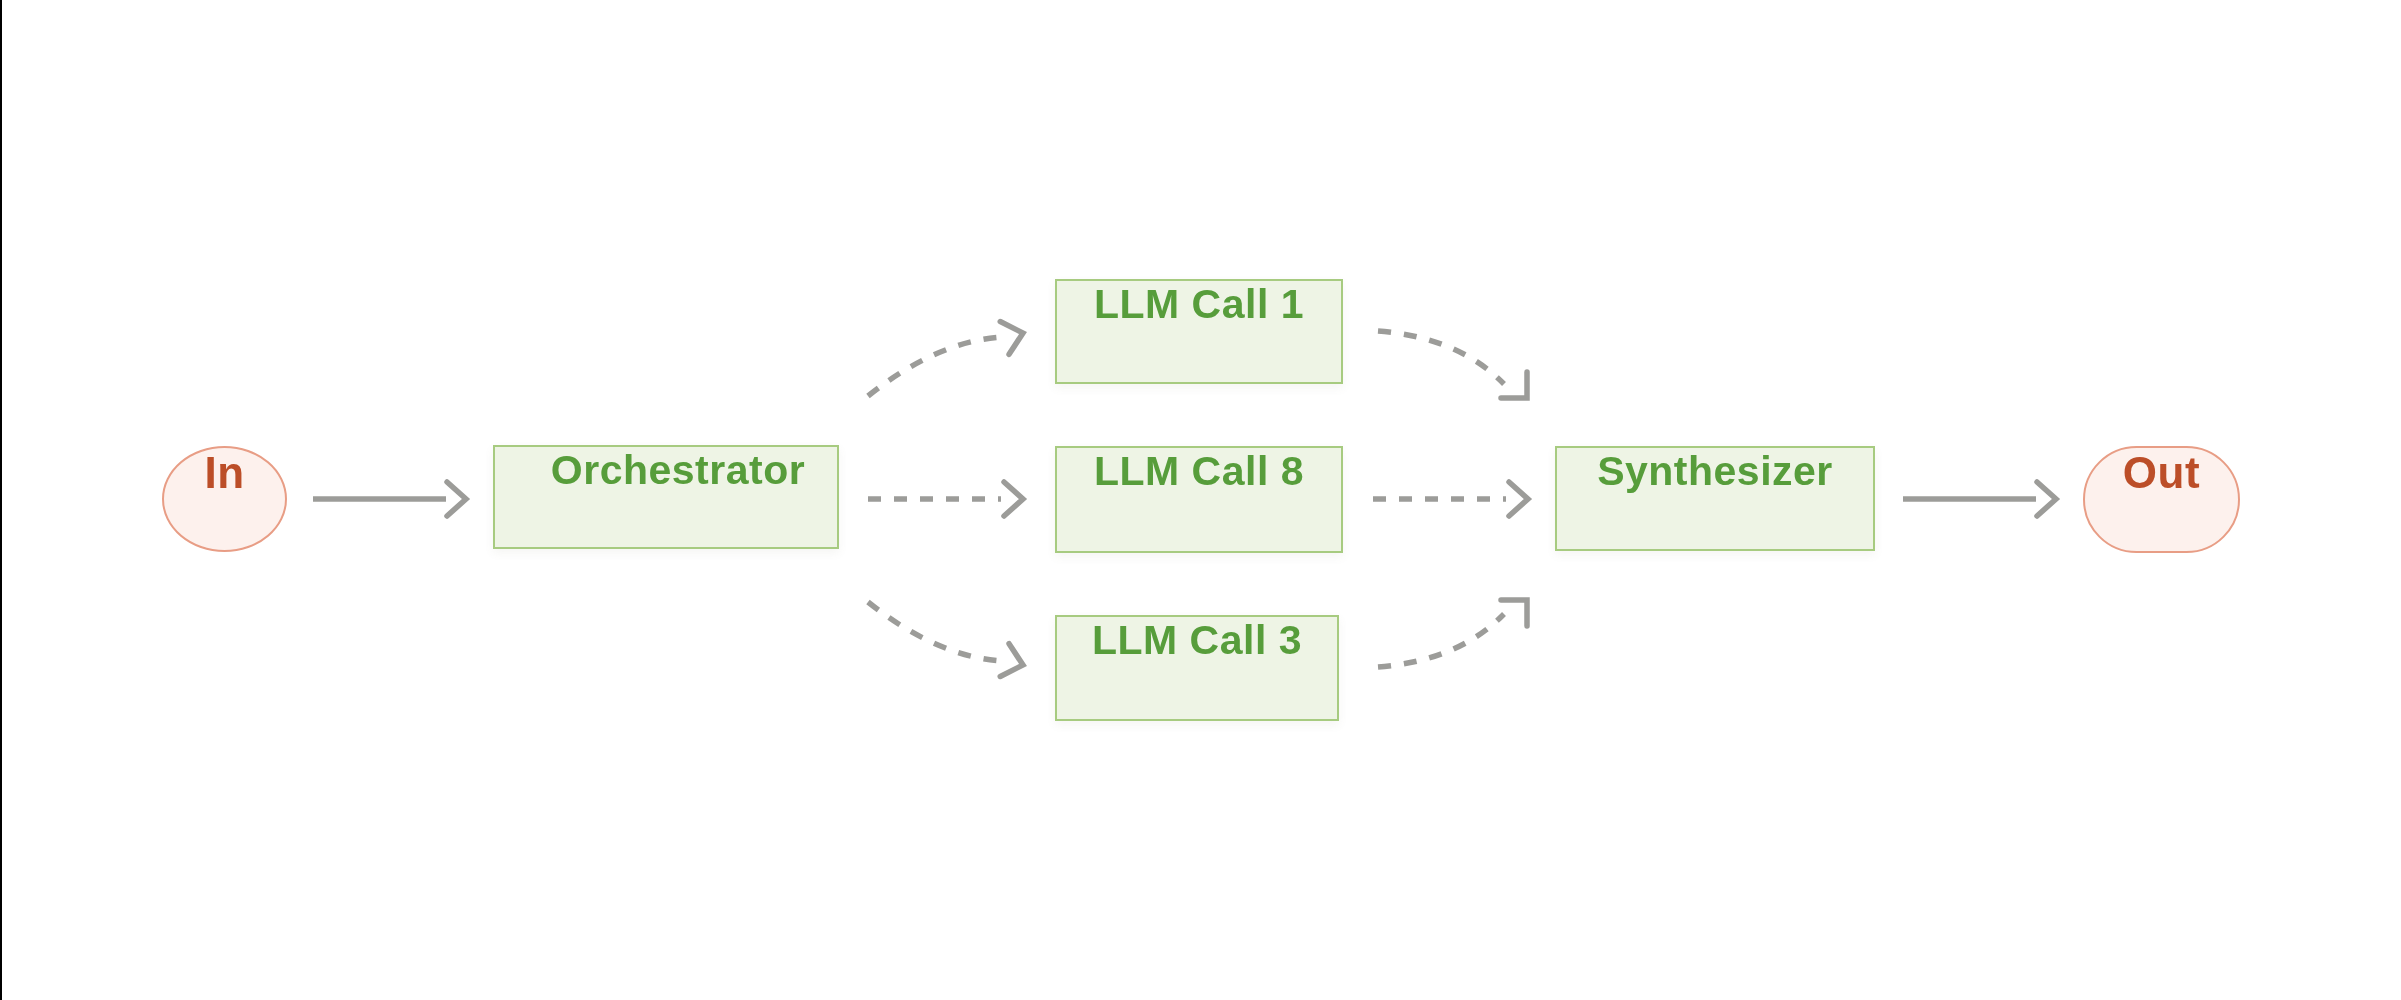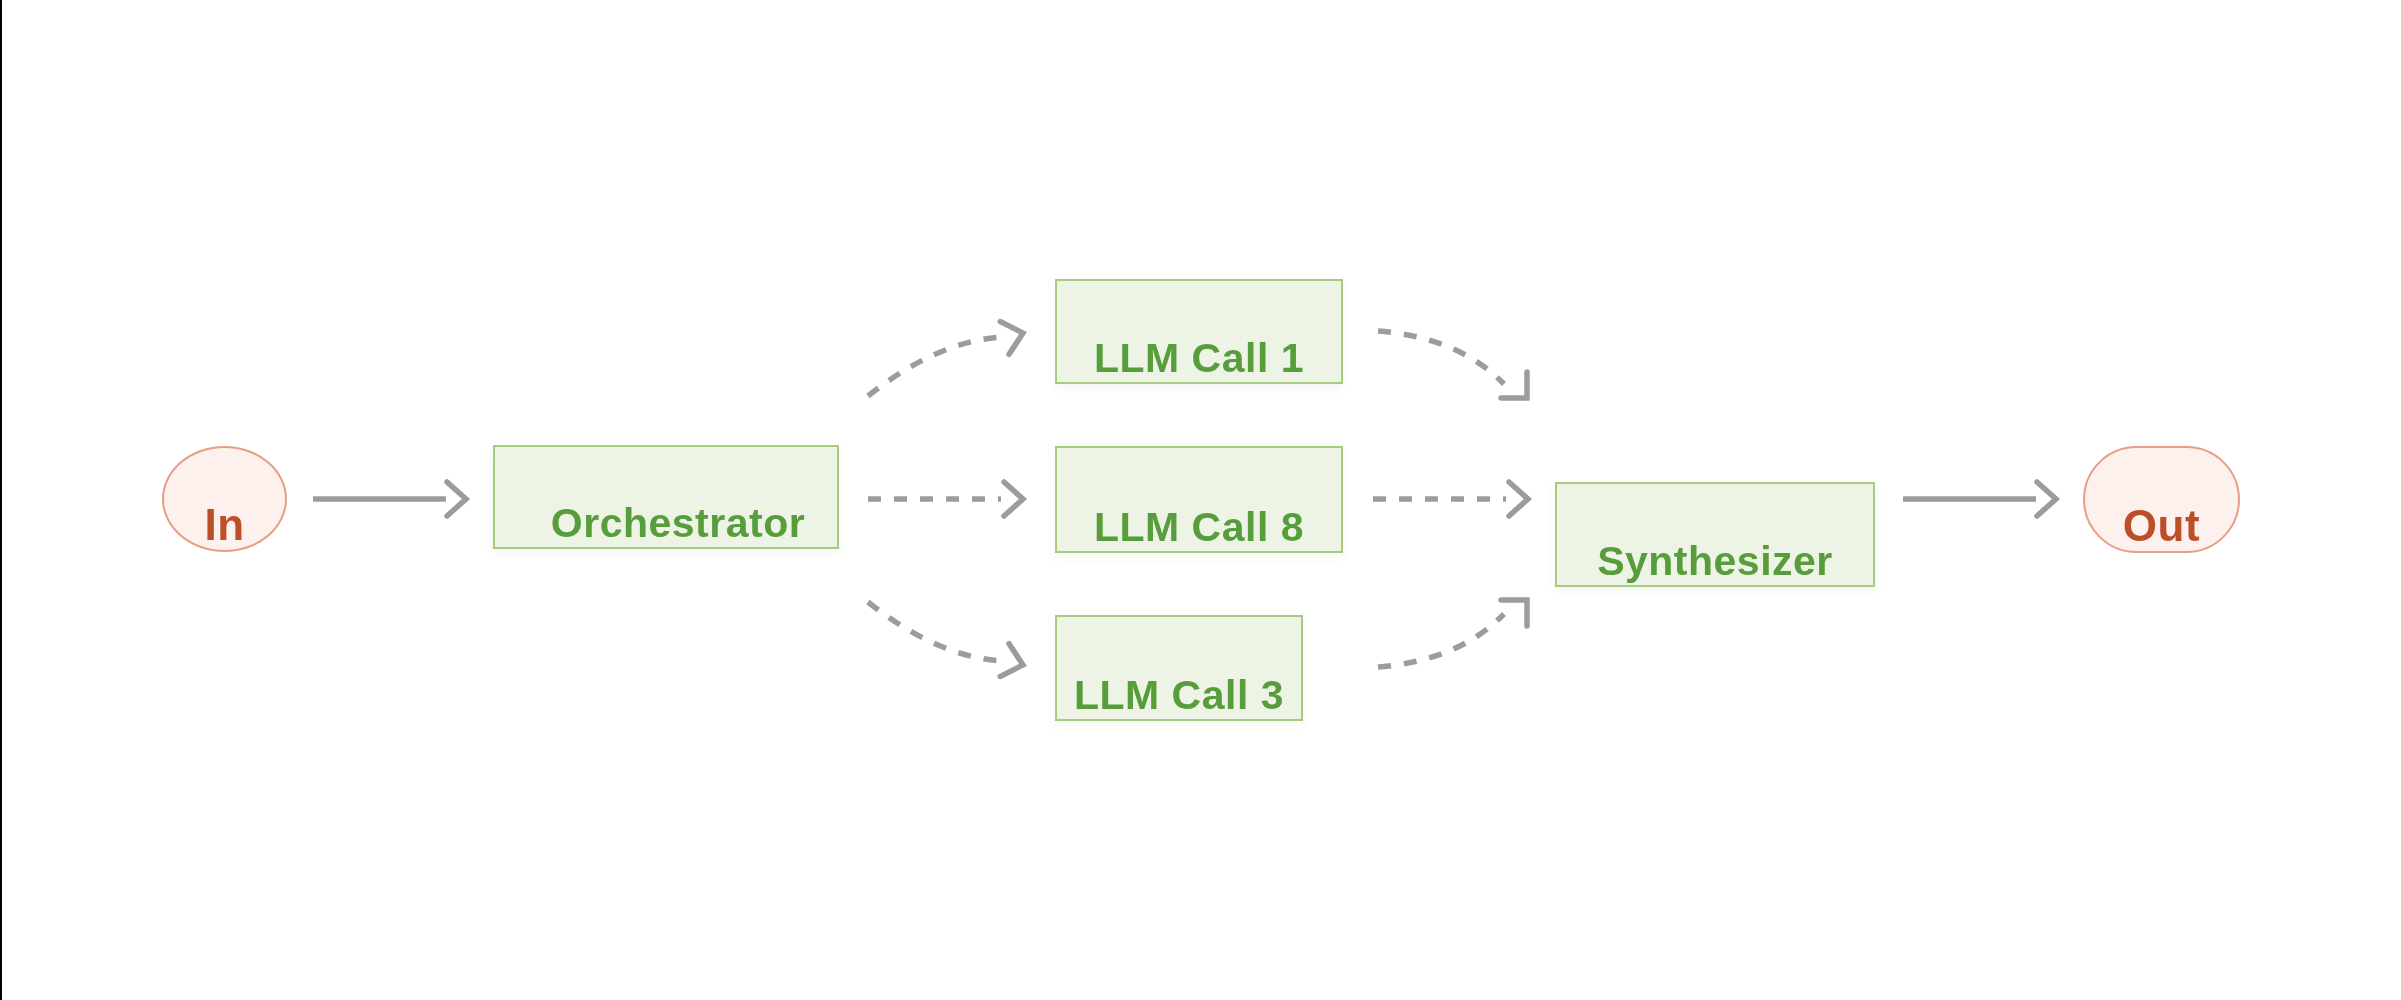--- a/index.html
+++ b/index.html
@@ -14,21 +14,21 @@
   .left-edge-line {
     position: absolute;
     left: 0; top: 0;
     width: 2px; height: 100%;
     background: var(--edge-line, #000000);
   }
   .node {
     position: absolute;
     box-sizing: border-box;
     display: flex;
-    align-items: flex-end;
+    align-items: flex-start;
     justify-content: center;
     font-weight: 700;
     letter-spacing: 0.5px;
   }
   .node.process {
     background: var(--process-fill, #eef4e5);
     border: 2px solid var(--process-border, #a7cb80);
     color: var(--process-text, #579d3b);
     font-size: 41px;
     box-shadow: 0 4px 9px rgba(110, 110, 90, 0.07);
@@ -36,22 +36,22 @@
   .node.terminal {
     background: var(--terminal-fill, #fdf1ed);
     border: 2px solid var(--terminal-border, #e89d85);
     color: var(--terminal-text, #bc4e28);
     font-size: 44px;
   }
   .node-in            { left: 162px;  top: 446px; width: 125px; height: 106px; border-radius: 50%; }
   .node-orchestrator  { left: 493px;  top: 445px; width: 346px; height: 104px; padding-left: 24px; }
   .node-llm1          { left: 1055px; top: 279px; width: 288px; height: 105px; }
   .node-llm2          { left: 1055px; top: 446px; width: 288px; height: 107px; }
-  .node-llm3          { left: 1055px; top: 615px; width: 248px; height: 106px; }
-  .node-synthesizer   { left: 1555px; top: 446px; width: 320px; height: 105px; margin-top: 36px; }
+  .node-llm3          { left: 1055px; top: 615px; width: 284px; height: 106px; }
+  .node-synthesizer   { left: 1555px; top: 446px; width: 320px; height: 105px; }
   .node-out           { left: 2083px; top: 446px; width: 157px; height: 107px; border-radius: 54px; }
   .arrow-layer {
     position: absolute;
     left: 0; top: 0;
     width: 2401px; height: 1000px;
     pointer-events: none;
   }
   .arrow-stroke {
     stroke: var(--arrow, #9c9c99);
     fill: none;

